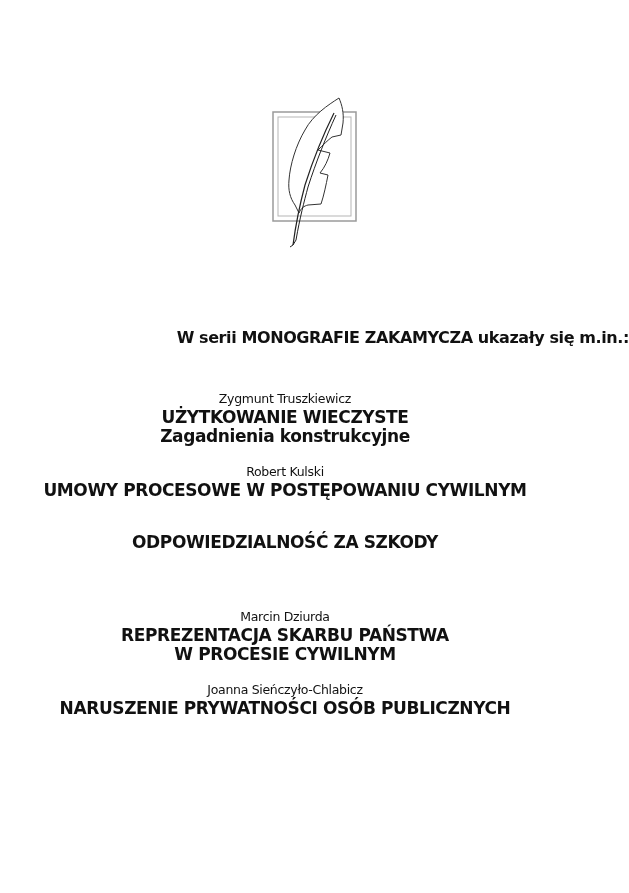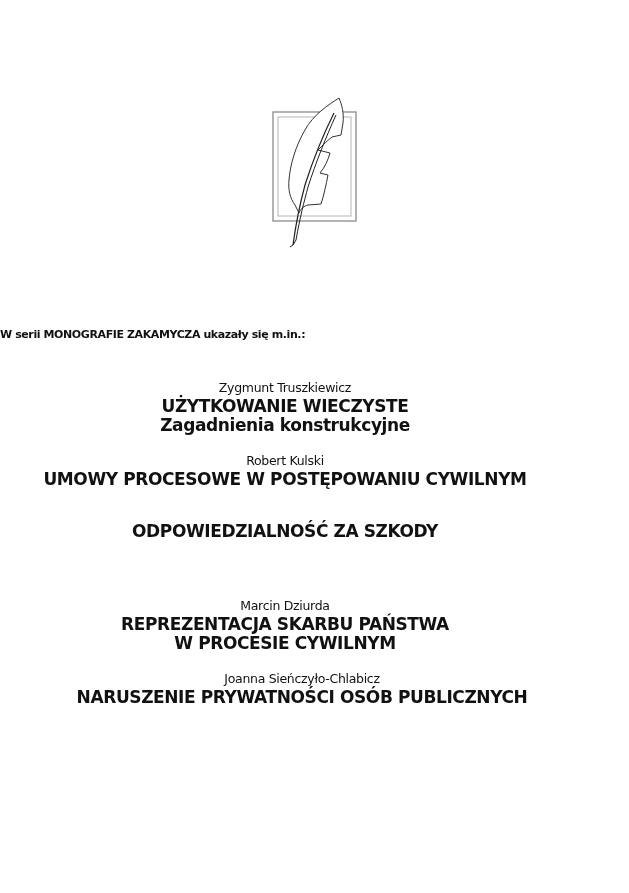--- a/index.html
+++ b/index.html
@@ -1,21 +1,21 @@
 <!DOCTYPE html>
 <html><head>
 <meta charset="utf-8">
 <style>
   html, body { margin: 0; padding: 0; background: #ffffff; }
   body { width: 629px; height: 893px; position: relative; overflow: hidden;
          font-family: "DejaVu Sans", sans-serif; color: #111; }
   .logo { position: absolute; left: 268px; top: 95px; width: 100px; height: 155px; }
-  .heading { position: absolute; left: 0; width: 629px; top: 328px; text-align: left;
-             font-weight: bold; font-size: 11px; letter-spacing: -0.4px; }
-  .entry { position: absolute; left: 0; width: 570px; text-align: center; }
+  .heading { position: absolute; left: 0; width: 629px; top: 328px; text-align: right;
+             font-weight: bold; font-size: 16px; letter-spacing: -0.4px; }
+  .entry { position: absolute; left: 0; width: 570px; text-align: center; margin-top: 11px; }
   .author { font-size: 12.5px; font-weight: normal; letter-spacing: -0.3px; line-height: 19px; }
   .title { font-size: 17px; font-weight: bold; letter-spacing: -0.4px; line-height: 19px; }
 </style>
 </head>
 <body>
 
 <div class="logo">
   <svg width="100" height="155" viewBox="0 0 100 155">
     <rect x="5" y="17" width="83" height="109" fill="none" stroke="#9a9a9a" stroke-width="1.5"></rect>
     <rect x="10" y="22" width="73" height="99" fill="none" stroke="#b5b5b5" stroke-width="1"></rect>
@@ -42,16 +42,16 @@
 <div class="entry" style="top:522px;">
   <div class="title">ODPOWIEDZIALNOŚĆ ZA SZKODY</div>
 </div>
 
 <div class="entry" style="top:596px;">
   <div class="author">Marcin Dziurda</div>
   <div class="title">REPREZENTACJA SKARBU PAŃSTWA</div>
   <div class="title">W PROCESIE CYWILNYM</div>
 </div>
 
-<div class="entry" style="top:669px;padding-left:17px;">
+<div class="entry" style="top:669px;">
   <div class="author">Joanna Sieńczyło-Chlabicz</div>
   <div class="title">NARUSZENIE PRYWATNOŚCI OSÓB PUBLICZNYCH</div>
 </div>
 
 </body></html>

